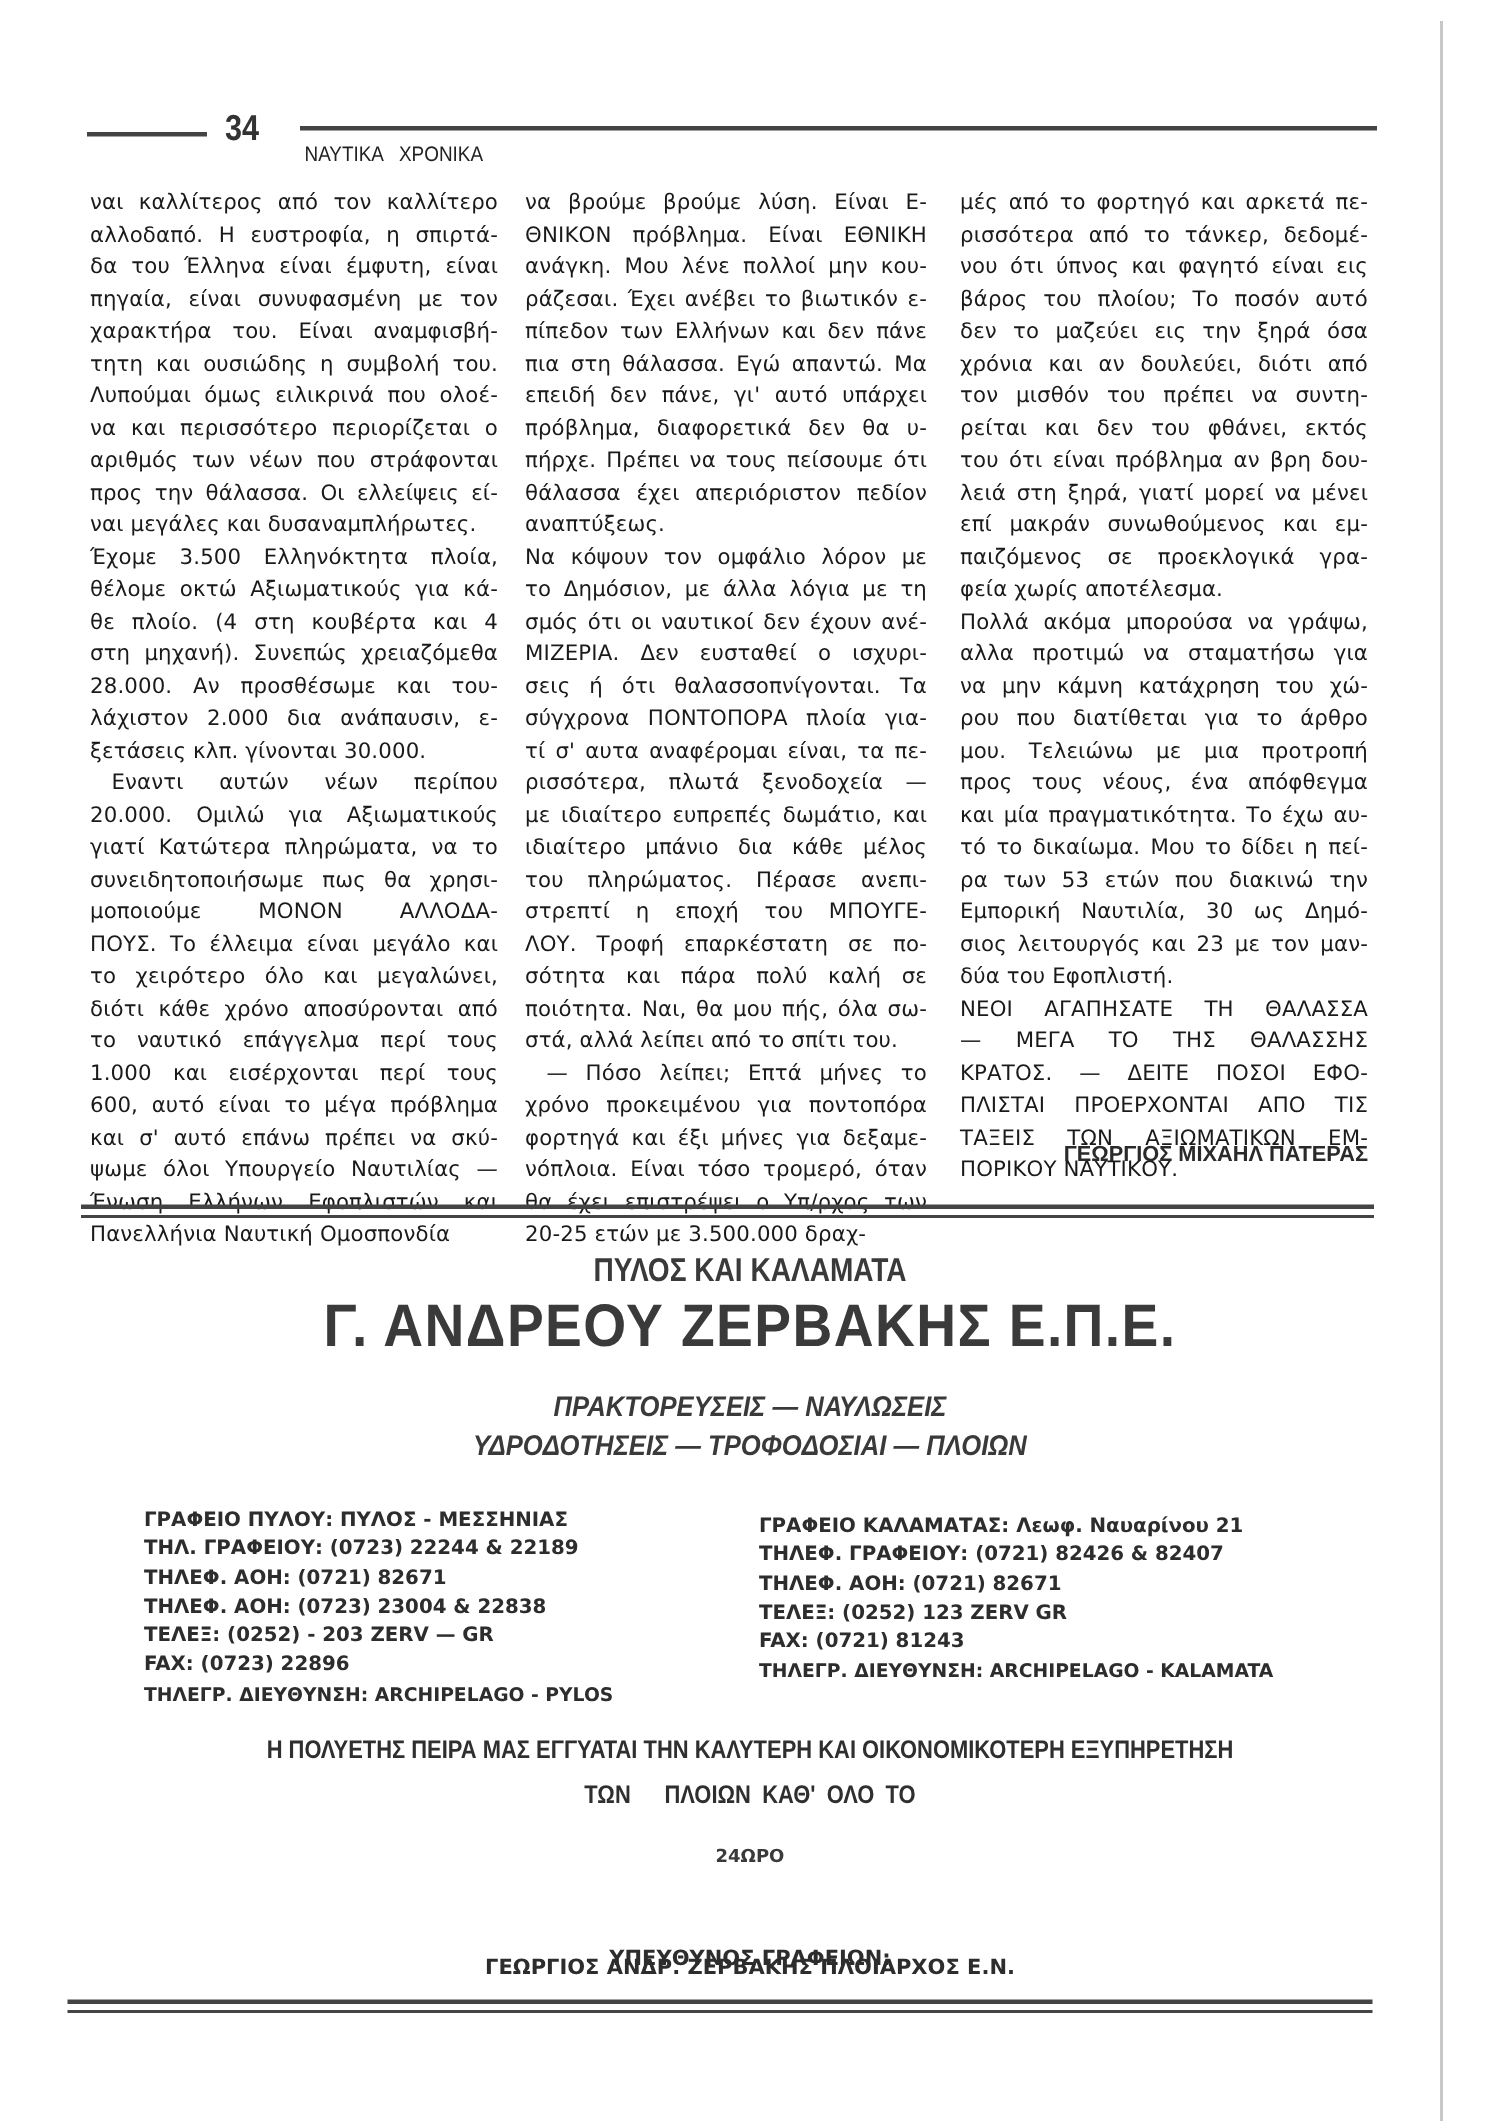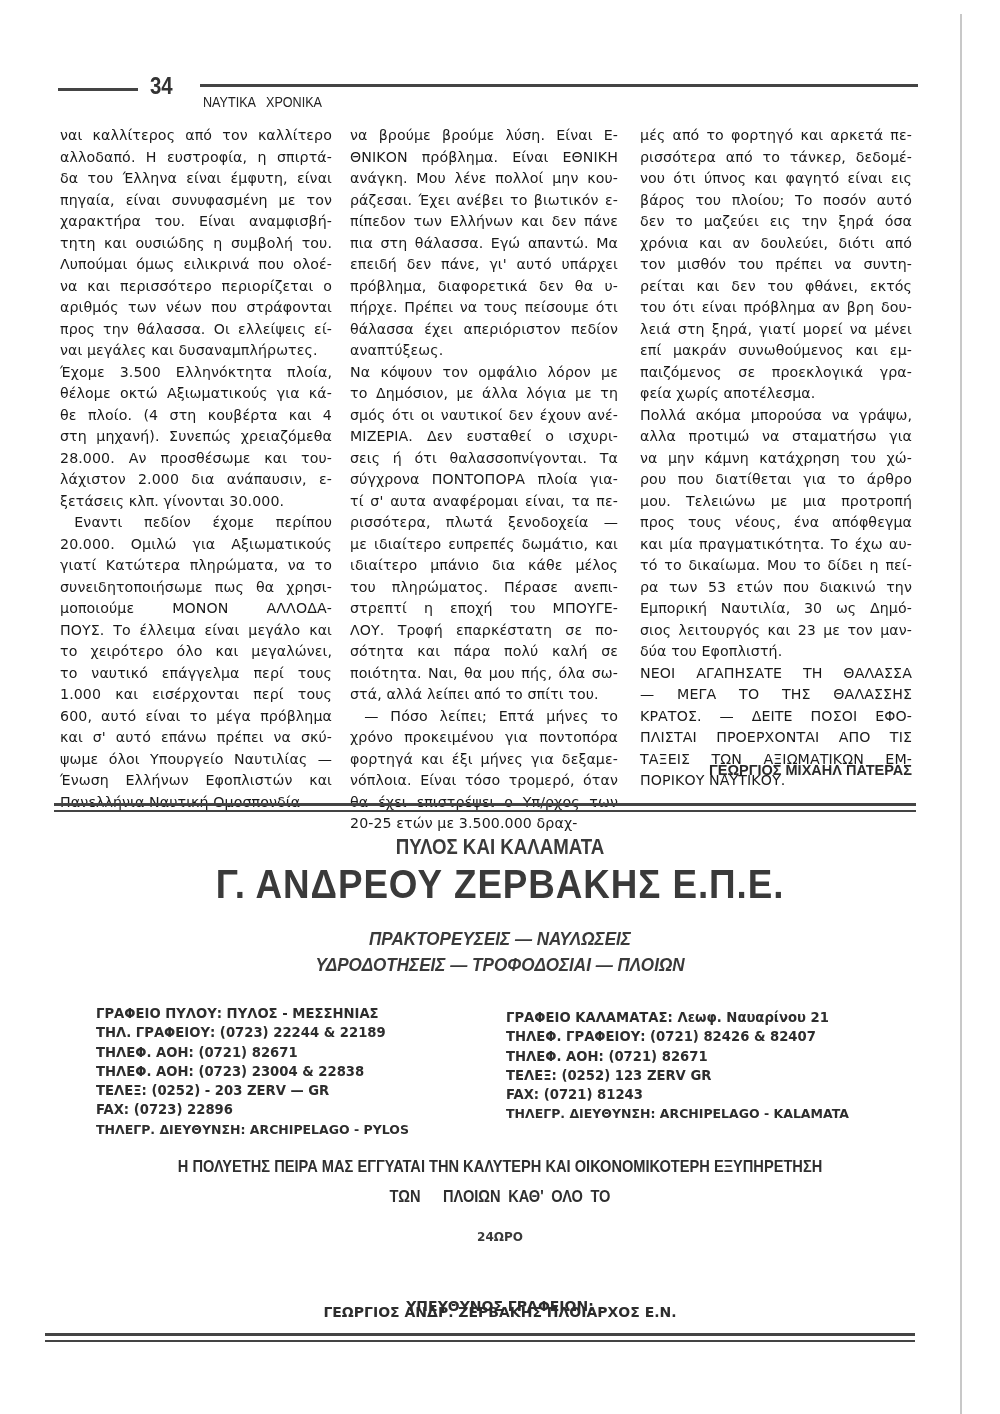--- a/index.html
+++ b/index.html
@@ -103,27 +103,28 @@
     <span class="line">αριθμός των νέων που στράφονται</span>
     <span class="line">προς την θάλασσα. Οι ελλείψεις εί-</span>
     <span class="line last">ναι μεγάλες και δυσαναμπλήρωτες.</span>
     <span class="line">Έχομε 3.500 Ελληνόκτητα πλοία,</span>
     <span class="line">θέλομε οκτώ Αξιωματικούς για κά-</span>
     <span class="line">θε πλοίο. (4 στη κουβέρτα και 4</span>
     <span class="line">στη μηχανή). Συνεπώς χρειαζόμεθα</span>
     <span class="line">28.000. Αν προσθέσωμε και του-</span>
     <span class="line">λάχιστον 2.000 δια ανάπαυσιν, ε-</span>
     <span class="line last">ξετάσεις κλπ. γίνονται 30.000.</span>
-    <span class="line"> Εναντι πεδίον έχομε περίπου</span>
+    <span class="line"> Εναντι αυτών νέων περίπου</span>
     <span class="line">20.000. Ομιλώ για Αξιωματικούς</span>
     <span class="line">γιατί Κατώτερα πληρώματα, να το</span>
     <span class="line">συνειδητοποιήσωμε πως θα χρησι-</span>
     <span class="line">μοποιούμε ΜΟΝΟΝ ΑΛΛΟΔΑ-</span>
     <span class="line">ΠΟΥΣ. Το έλλειμα είναι μεγάλο και</span>
     <span class="line">το χειρότερο όλο και μεγαλώνει,</span>
+    <span class="line">διότι κάθε χρόνο αποσύρονται από</span>
     <span class="line">το ναυτικό επάγγελμα περί τους</span>
     <span class="line">1.000 και εισέρχονται περί τους</span>
     <span class="line">600, αυτό είναι το μέγα πρόβλημα</span>
     <span class="line">και σ' αυτό επάνω πρέπει να σκύ-</span>
     <span class="line">ψωμε όλοι Υπουργείο Ναυτιλίας —</span>
     <span class="line">Ένωση Ελλήνων Εφοπλιστών και</span>
     <span class="line last">Πανελλήνια Ναυτική Ομοσπονδία</span>
   </div>
 <div class="col col2">
     <span class="line">να βρούμε βρούμε λύση. Είναι Ε-</span>

